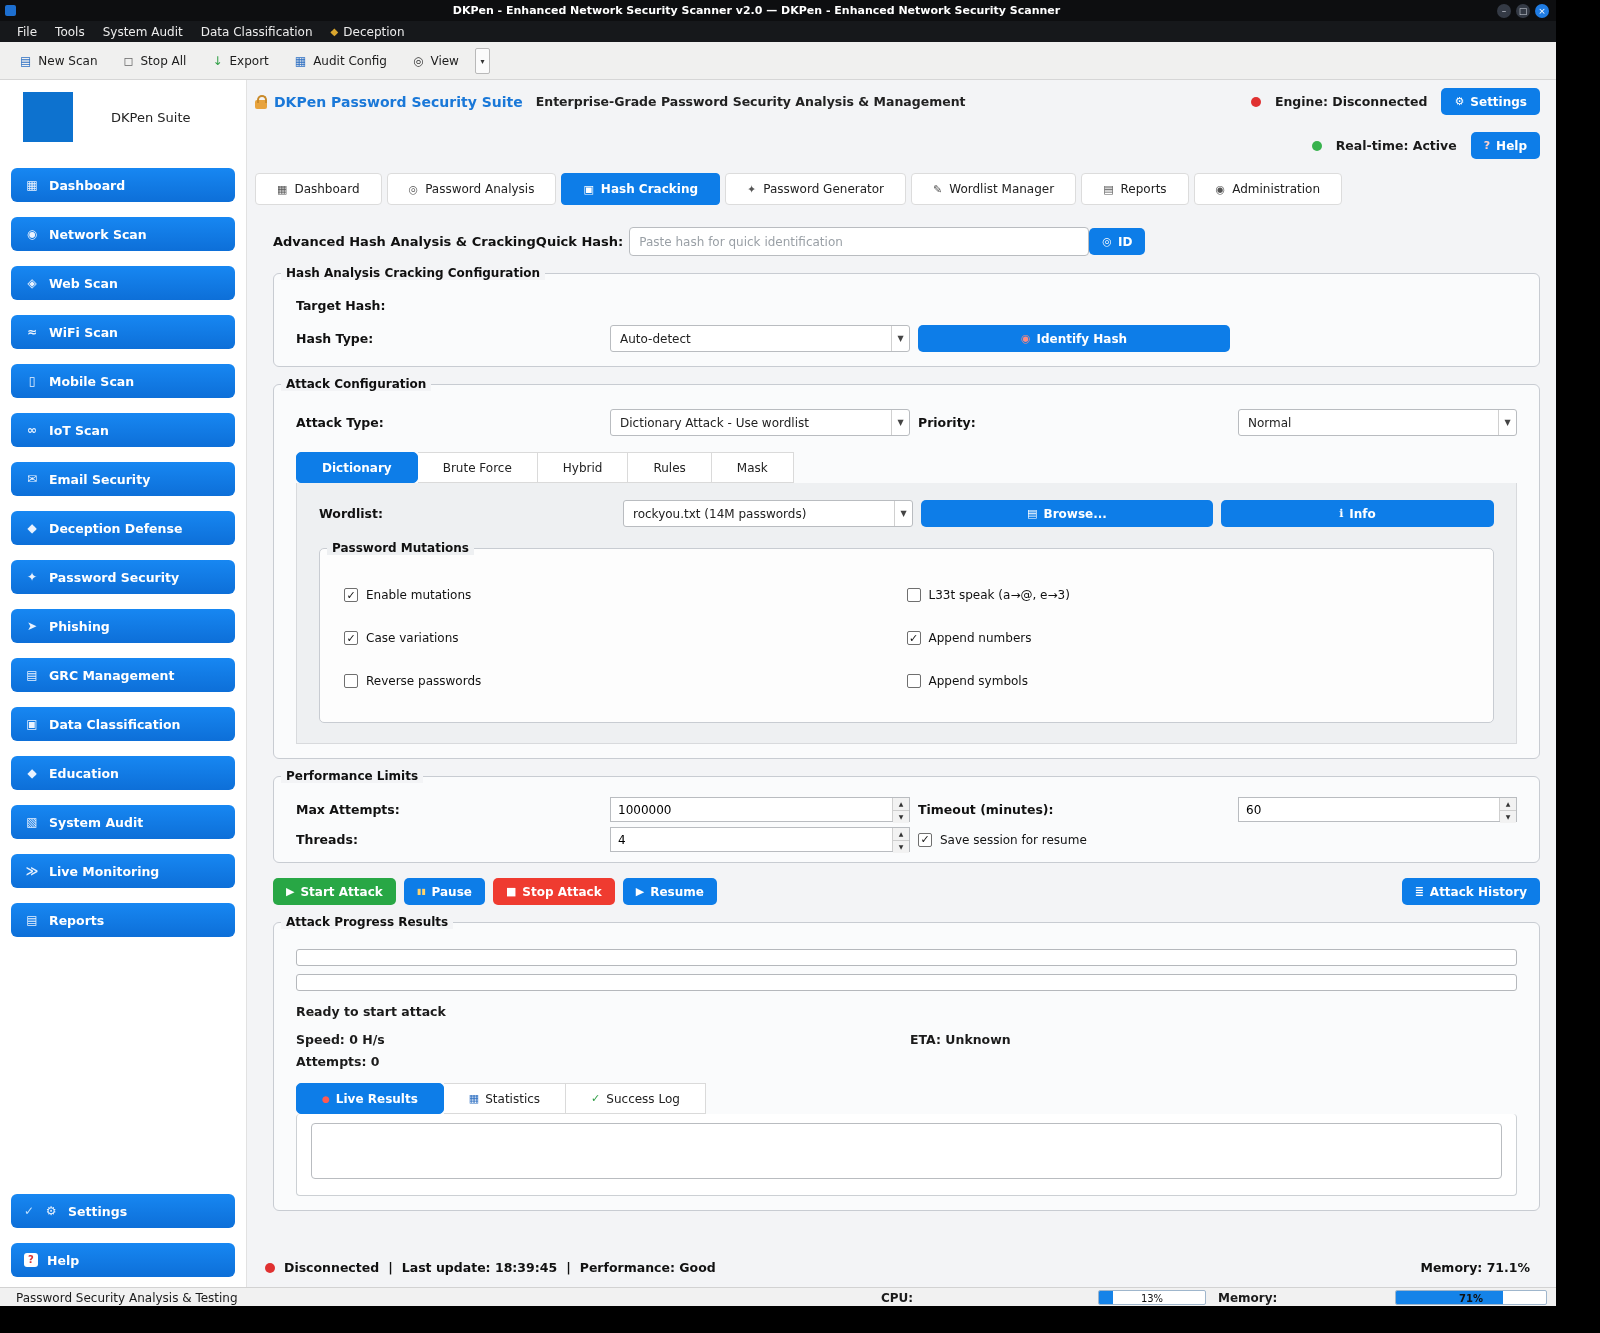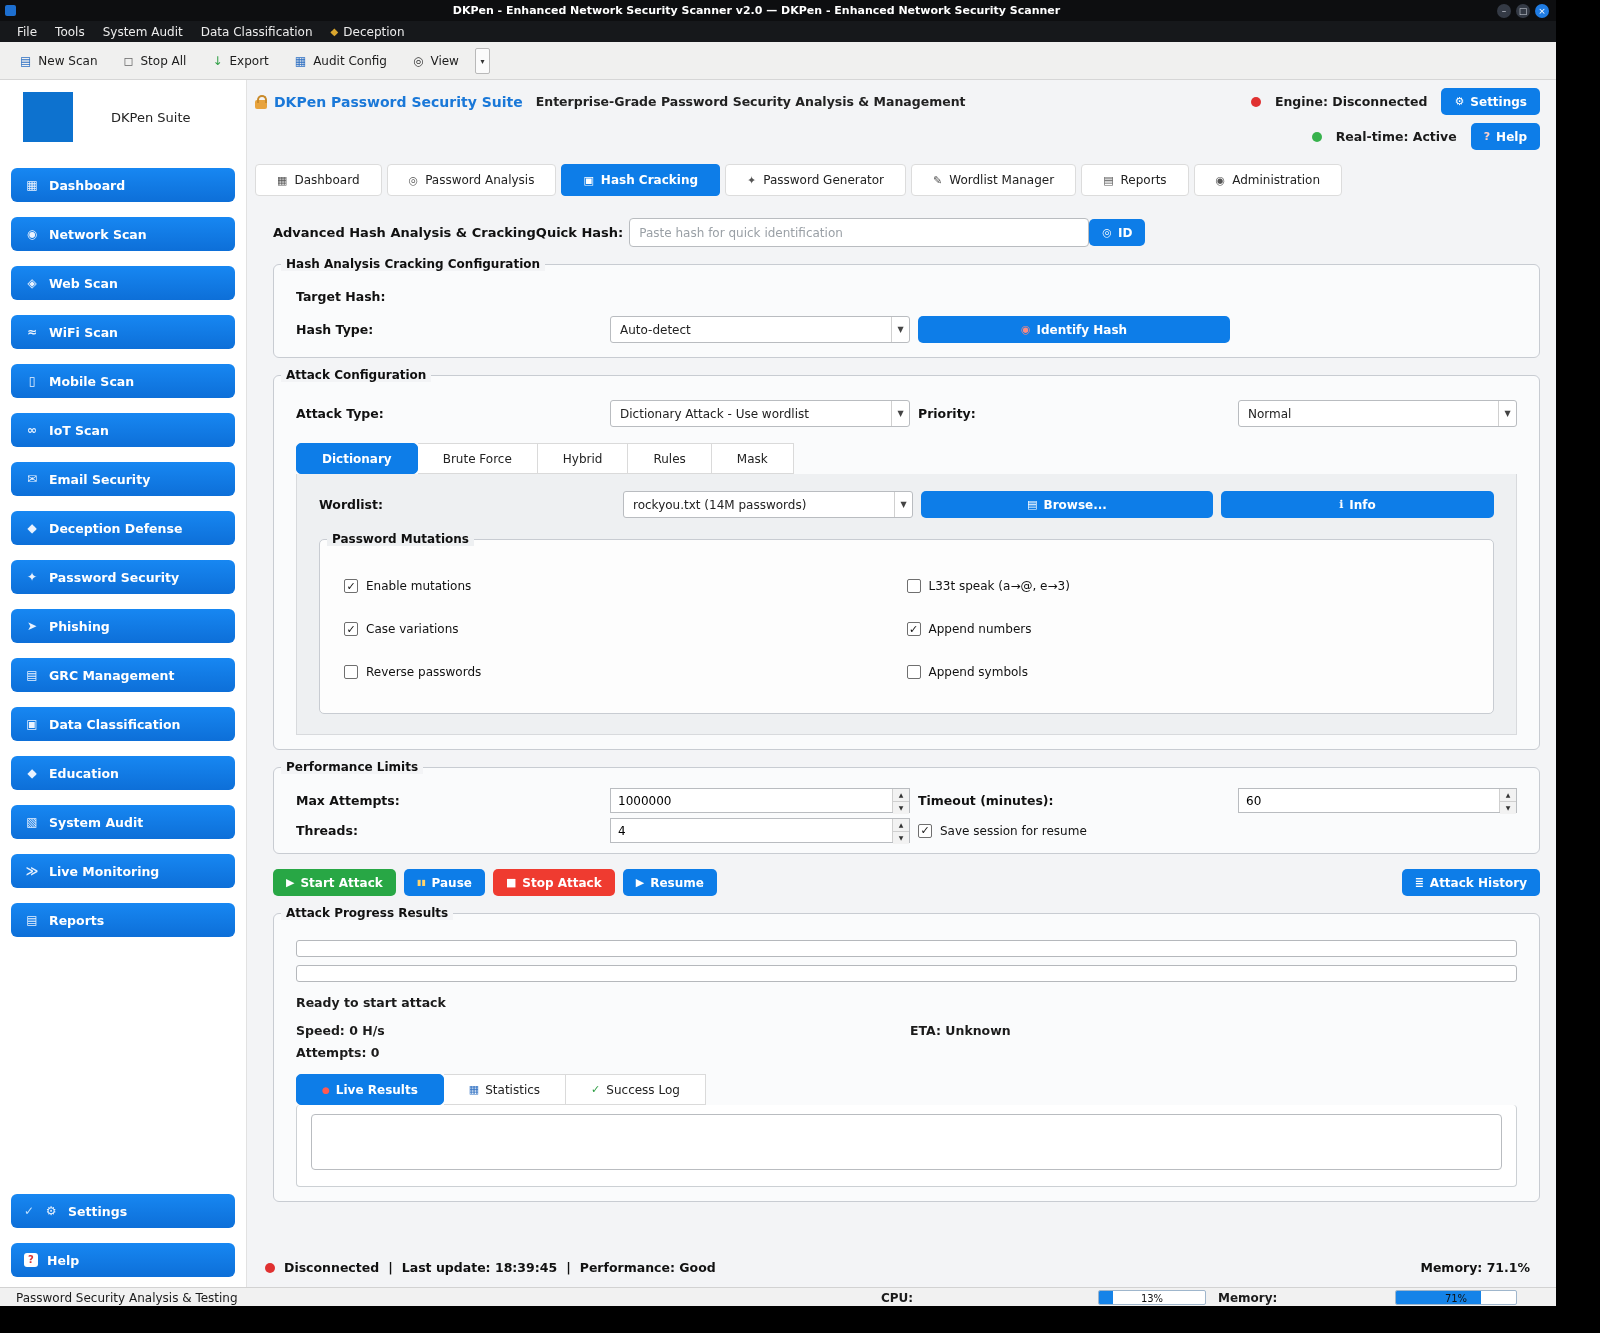--- a/index.html
+++ b/index.html
@@ -44,21 +44,21 @@
 
   
   .main { flex:1; display:flex; flex-direction:column; padding:8px 16px 0 8px; min-width:0; background:#f3f4f6; }
 
   .header-row { display:flex; align-items:flex-start; }
   .header-left { display:flex; flex-direction:row; gap:13px; padding-top:6px; }
   .page-title { color:#1a78d8; font-weight:bold; font-size:14px; display:flex; align-items:center; gap:7px; }
   .lock-ico { position:relative; width:12px; height:9px; background:#e8a33d; border-radius:2px; display:inline-block; margin-top:4px; }
   .lock-ico::before { content:""; position:absolute; top:-5px; left:2px; width:6px; height:6px; border:2px solid #c98a2a; border-bottom:none; border-radius:5px 5px 0 0; }
   .subtitle { font-weight:bold; font-size:12.5px; color:#222; }
-  .header-right { margin-left:auto; display:flex; flex-direction:column; gap:8px; }
+  .header-right { margin-left:auto; display:flex; flex-direction:column; gap:17px; }
   .status-row { display:flex; align-items:center; justify-content:flex-end; gap:14px; }
   .dot { width:10px; height:10px; border-radius:50%; display:inline-block; }
   .status-text { font-weight:bold; font-size:12.5px; }
   .btn { border:none; border-radius:5px; background:#0d7de8; color:#fff; font-weight:bold; font-size:12px; display:inline-flex; align-items:center; justify-content:center; gap:6px; height:27px; padding:0 13px; font-family:inherit; cursor:default; }
   .btn .bico { font-style:normal; font-size:11px; }
   .btn-green { background:#28a745; }
   .btn-red { background:#ef3b30; }
 
   
   .tabs { display:flex; gap:5px; margin-top:14px; }
@@ -119,21 +119,21 @@
   
   .statusline { margin-top:auto; display:flex; align-items:center; gap:9px; padding:10px 2px 12px 10px; font-weight:bold; font-size:12.5px; color:#111; }
   .bottombar { flex:0 0 19px; background:#f1f1f1; border-top:1px solid #d2d2d2; position:relative; font-size:12px; color:#1b1b1b; }
   .bb-left { position:absolute; left:16px; top:3px; }
   .bb-cpu-label { position:absolute; left:881px; top:3px; font-weight:bold; }
   .bb-mem-label { position:absolute; left:1218px; top:3px; font-weight:bold; }
   .meter { position:absolute; top:2px; height:15px; border:1px solid #9fb6cc; background:#fff; border-radius:2px; overflow:hidden; }
   .meter .fill { position:absolute; left:0; top:0; bottom:0; background:#1583e8; }
   .meter .mtext { position:absolute; inset:0; text-align:center; font-size:10px; line-height:15px; color:#111; }
   .meter-cpu { left:1098px; width:108px; }
-  .meter-mem { left:1395px; width:122px; }
+  .meter-mem { left:1395px; width:152px;font-weight:bold; }
 </style>
 </head>
 <body>
 
 <div class="window">
 
   <div class="titlebar">
     <span class="tb-icon"></span>
     <span class="tb-title">DKPen - Enhanced Network Security Scanner v2.0 — DKPen - Enhanced Network Security Scanner</span>
     <span class="tb-btns">

